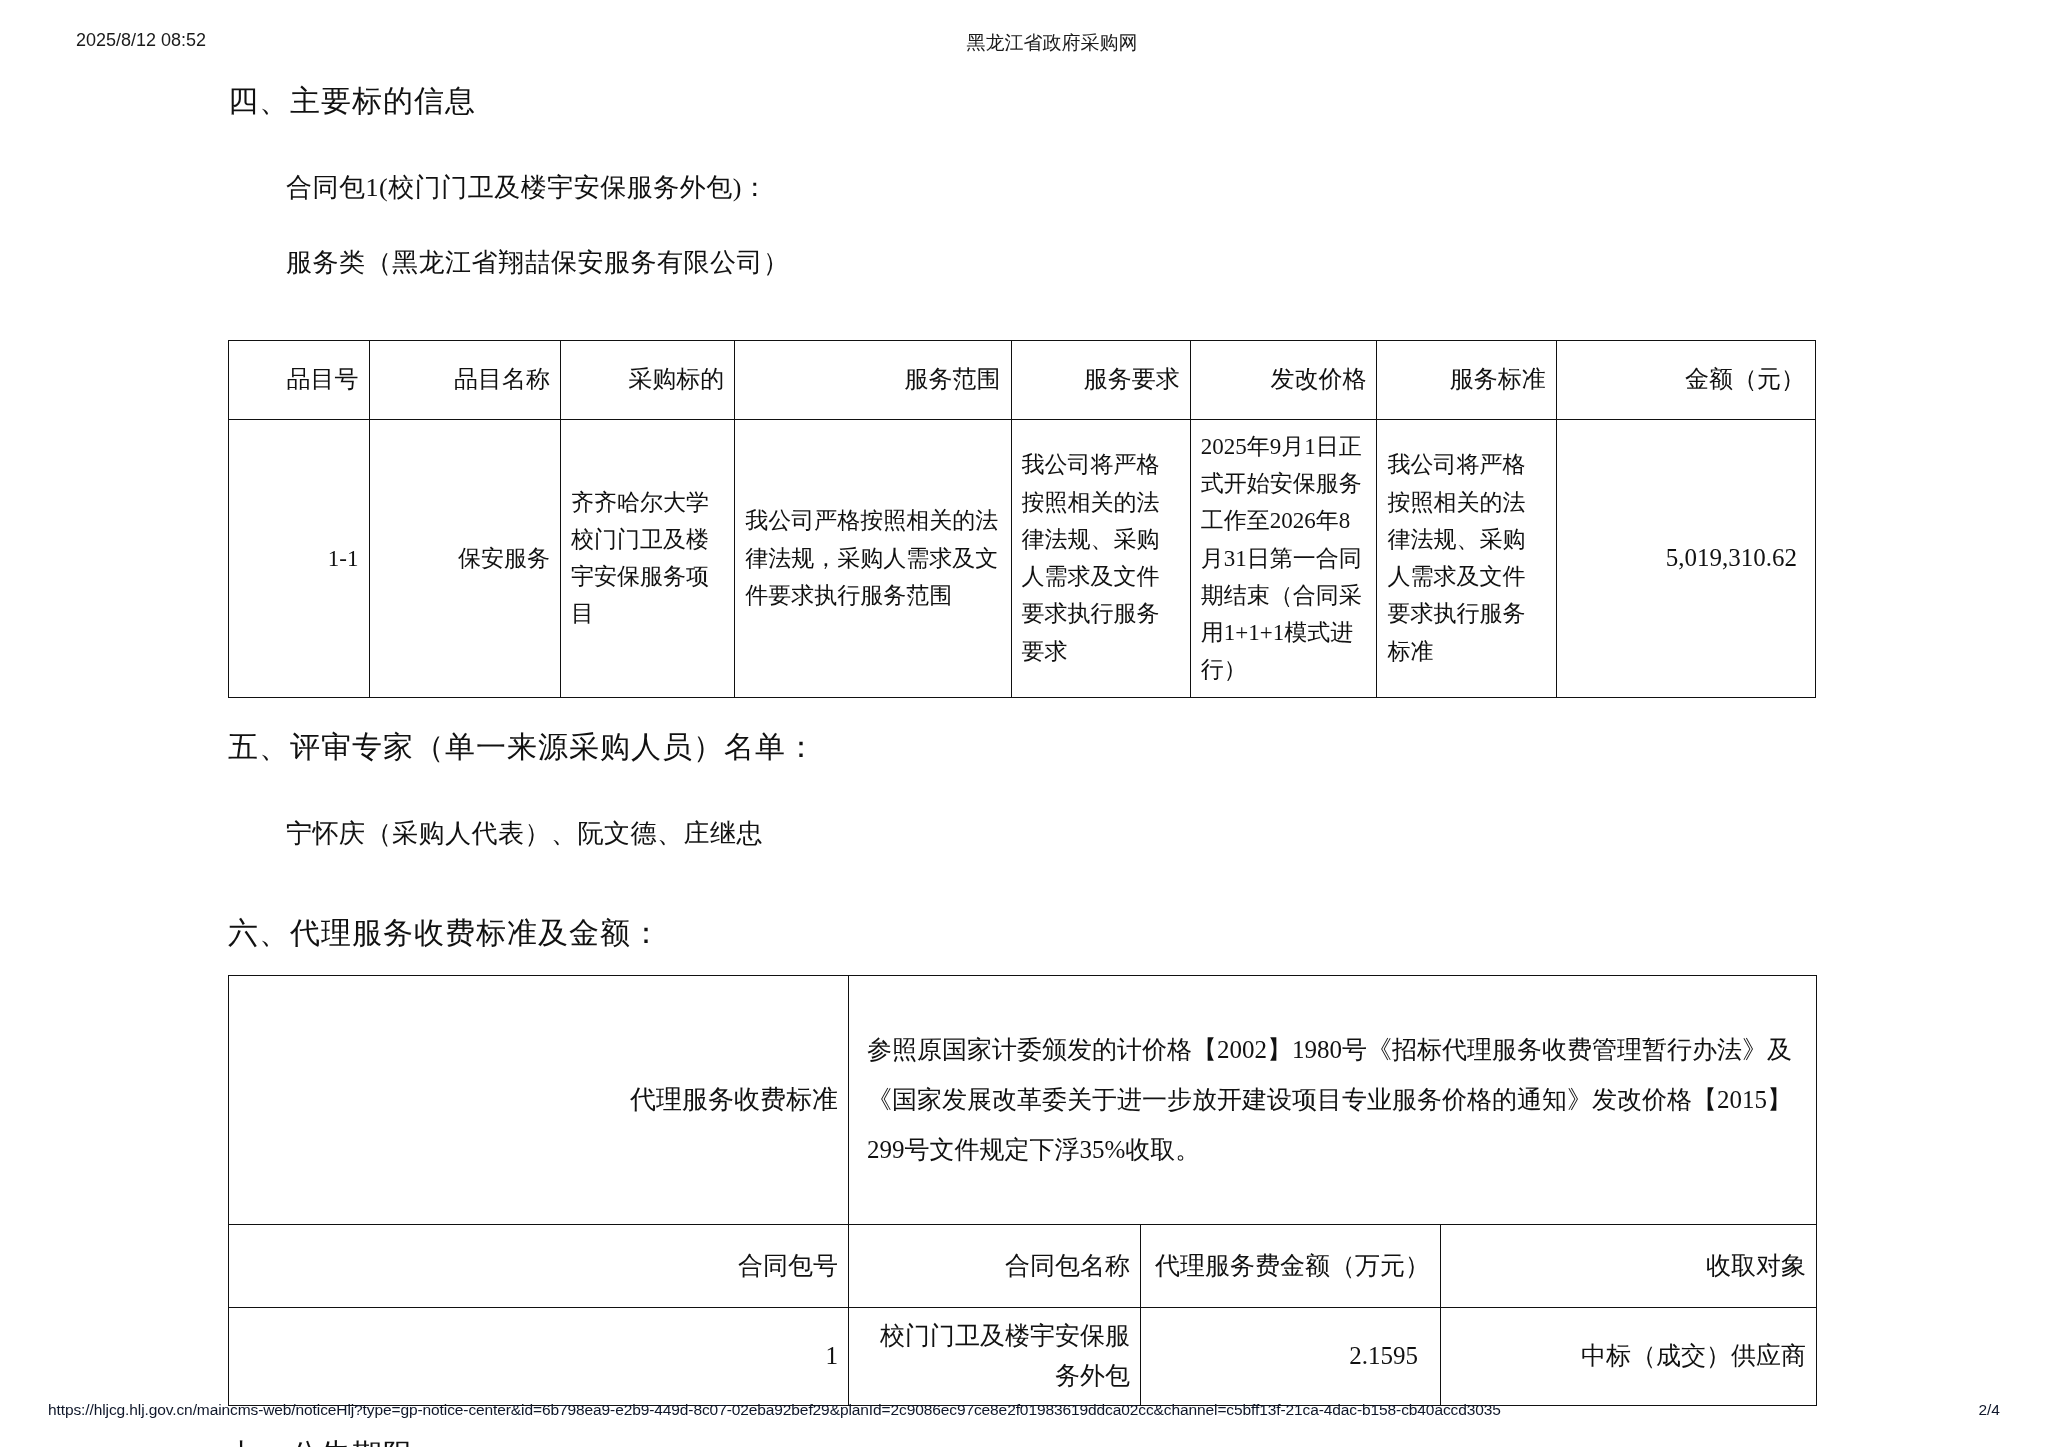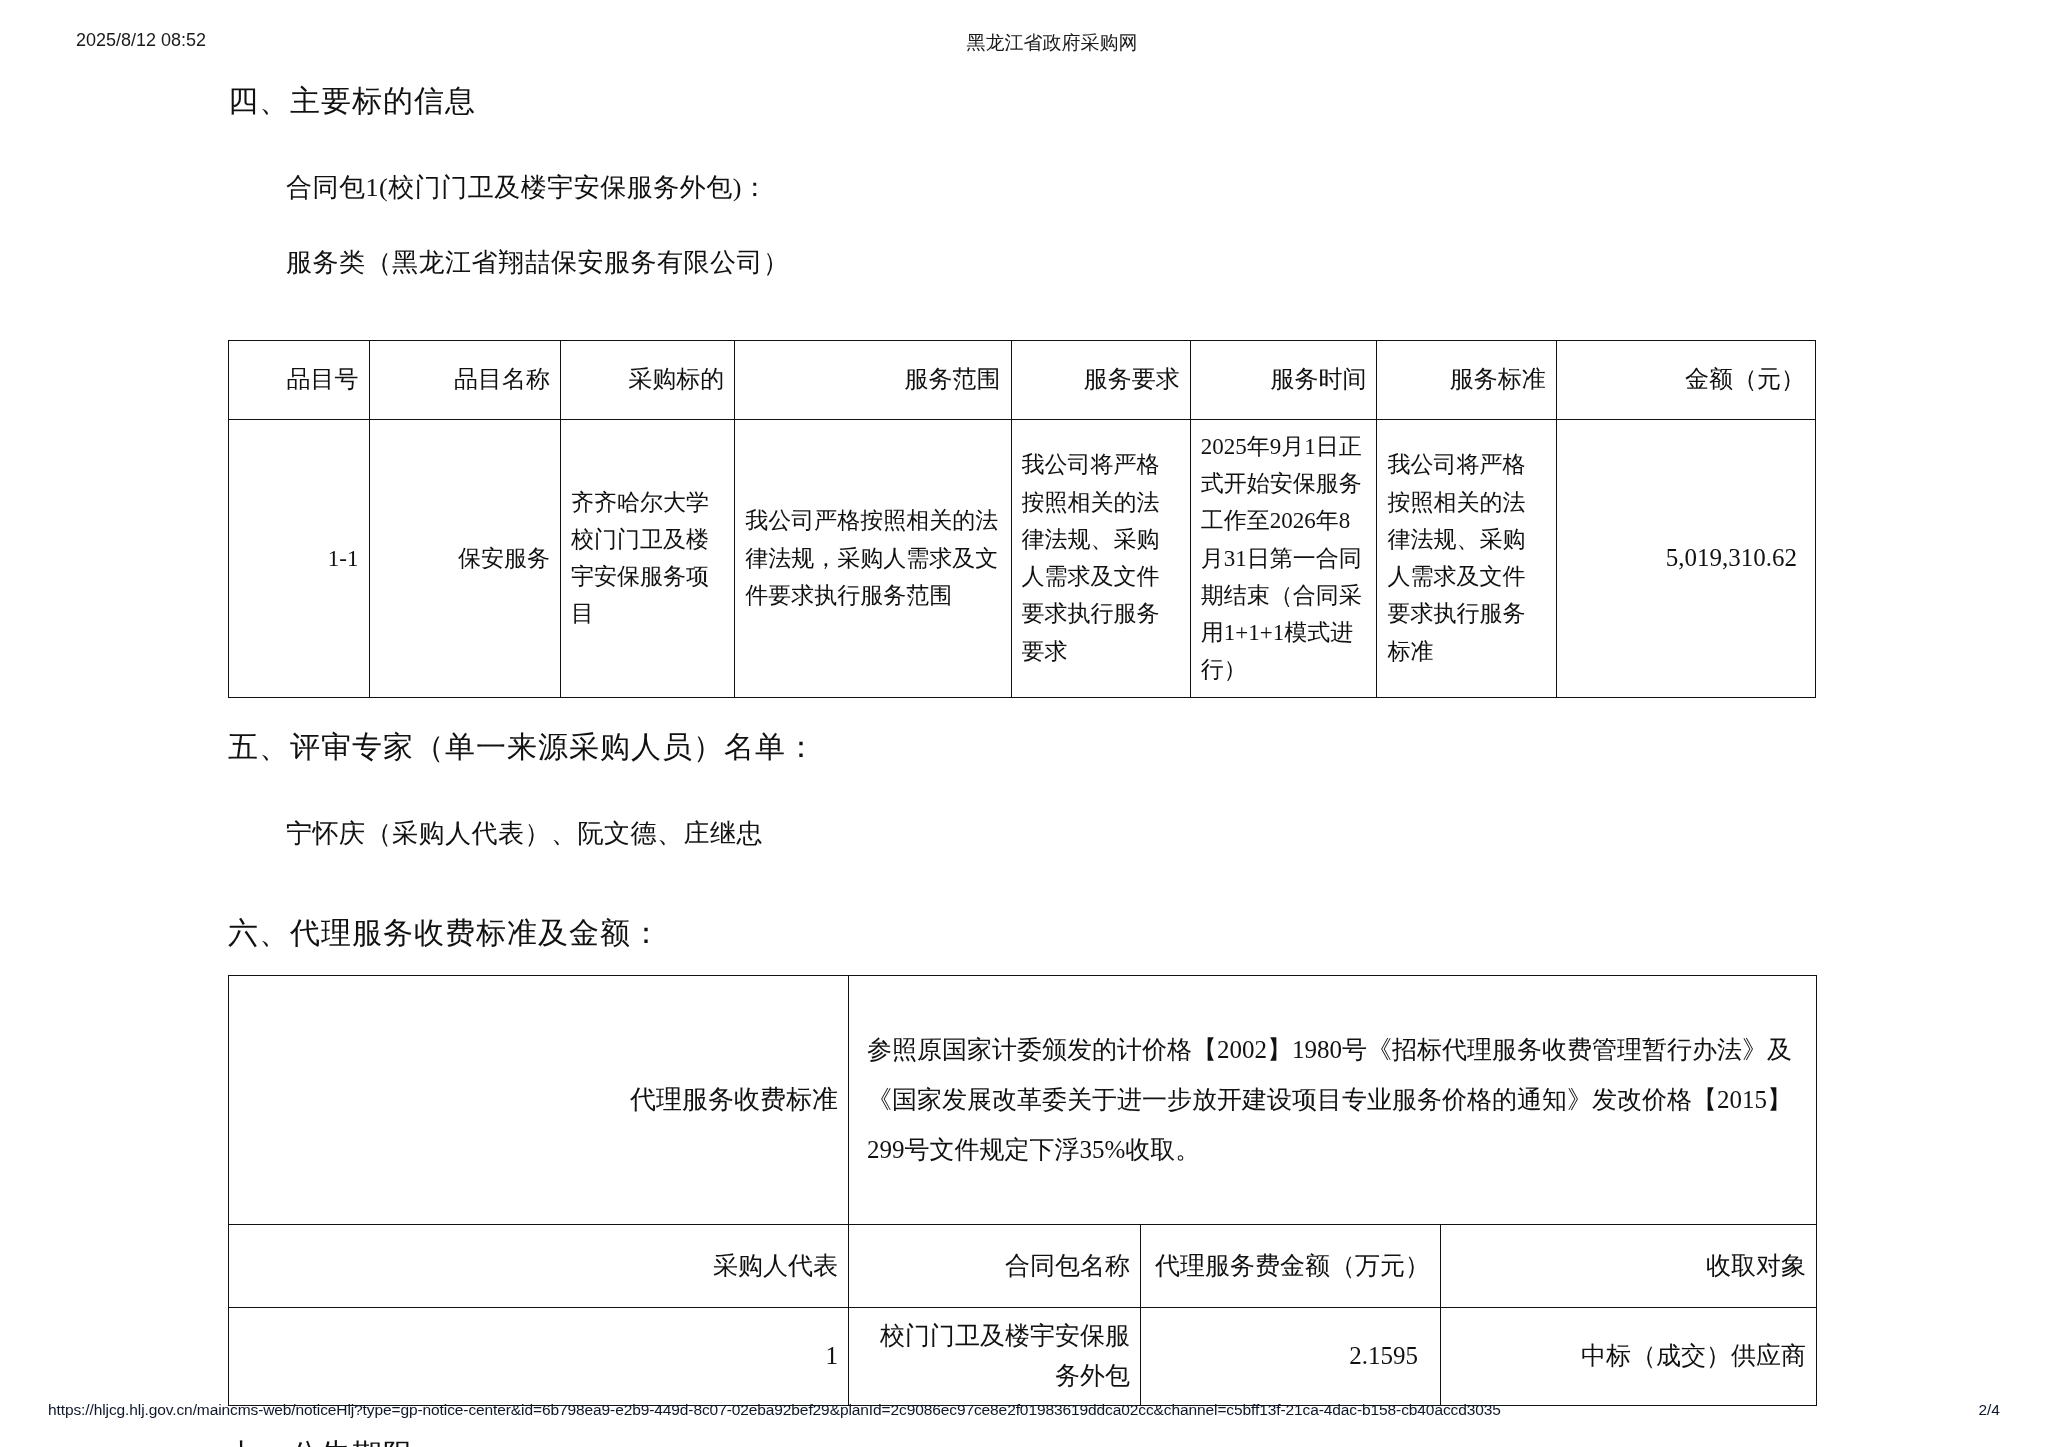--- a/index.html
+++ b/index.html
@@ -163,21 +163,21 @@
       <col style="width:148px">
       <col style="width:214px">
     </colgroup>
     <thead>
       <tr>
         <td>品目号</td>
         <td>品目名称</td>
         <td>采购标的</td>
         <td>服务范围</td>
         <td>服务要求</td>
-        <td>服务时间</td>
+        <td>发改价格</td>
         <td>服务标准</td>
         <td>金额（元）</td>
       </tr>
     </thead>
     <tbody>
       <tr>
         <td>1-1</td>
         <td>保安服务</td>
         <td class="cell-text">齐齐哈尔大学校门门卫及楼宇安保服务项目</td>
         <td class="cell-text">我公司严格按照相关的法律法规，采购人需求及文件要求执行服务范围</td>
@@ -203,21 +203,21 @@
       <col style="width:292px">
       <col style="width:300px">
       <col style="width:376px">
     </colgroup>
     <tbody>
       <tr>
         <td class="fee-label">代理服务收费标准</td>
         <td class="fee-desc" colspan="3">参照原国家计委颁发的计价格【2002】1980号《招标代理服务收费管理暂行办法》及《国家发展改革委关于进一步放开建设项目专业服务价格的通知》发改价格【2015】299号文件规定下浮35%收取。</td>
       </tr>
       <tr>
-        <td class="hdr">采购人代表</td>
+        <td class="hdr">合同包号</td>
         <td class="hdr">合同包名称</td>
         <td class="hdr">代理服务费金额（万元）</td>
         <td class="hdr">收取对象</td>
       </tr>
       <tr>
         <td class="row-cell">1</td>
         <td class="row-cell">校门门卫及楼宇安保服务外包</td>
         <td class="row-cell num-right">2.1595</td>
         <td class="row-cell">中标（成交）供应商</td>
       </tr>

